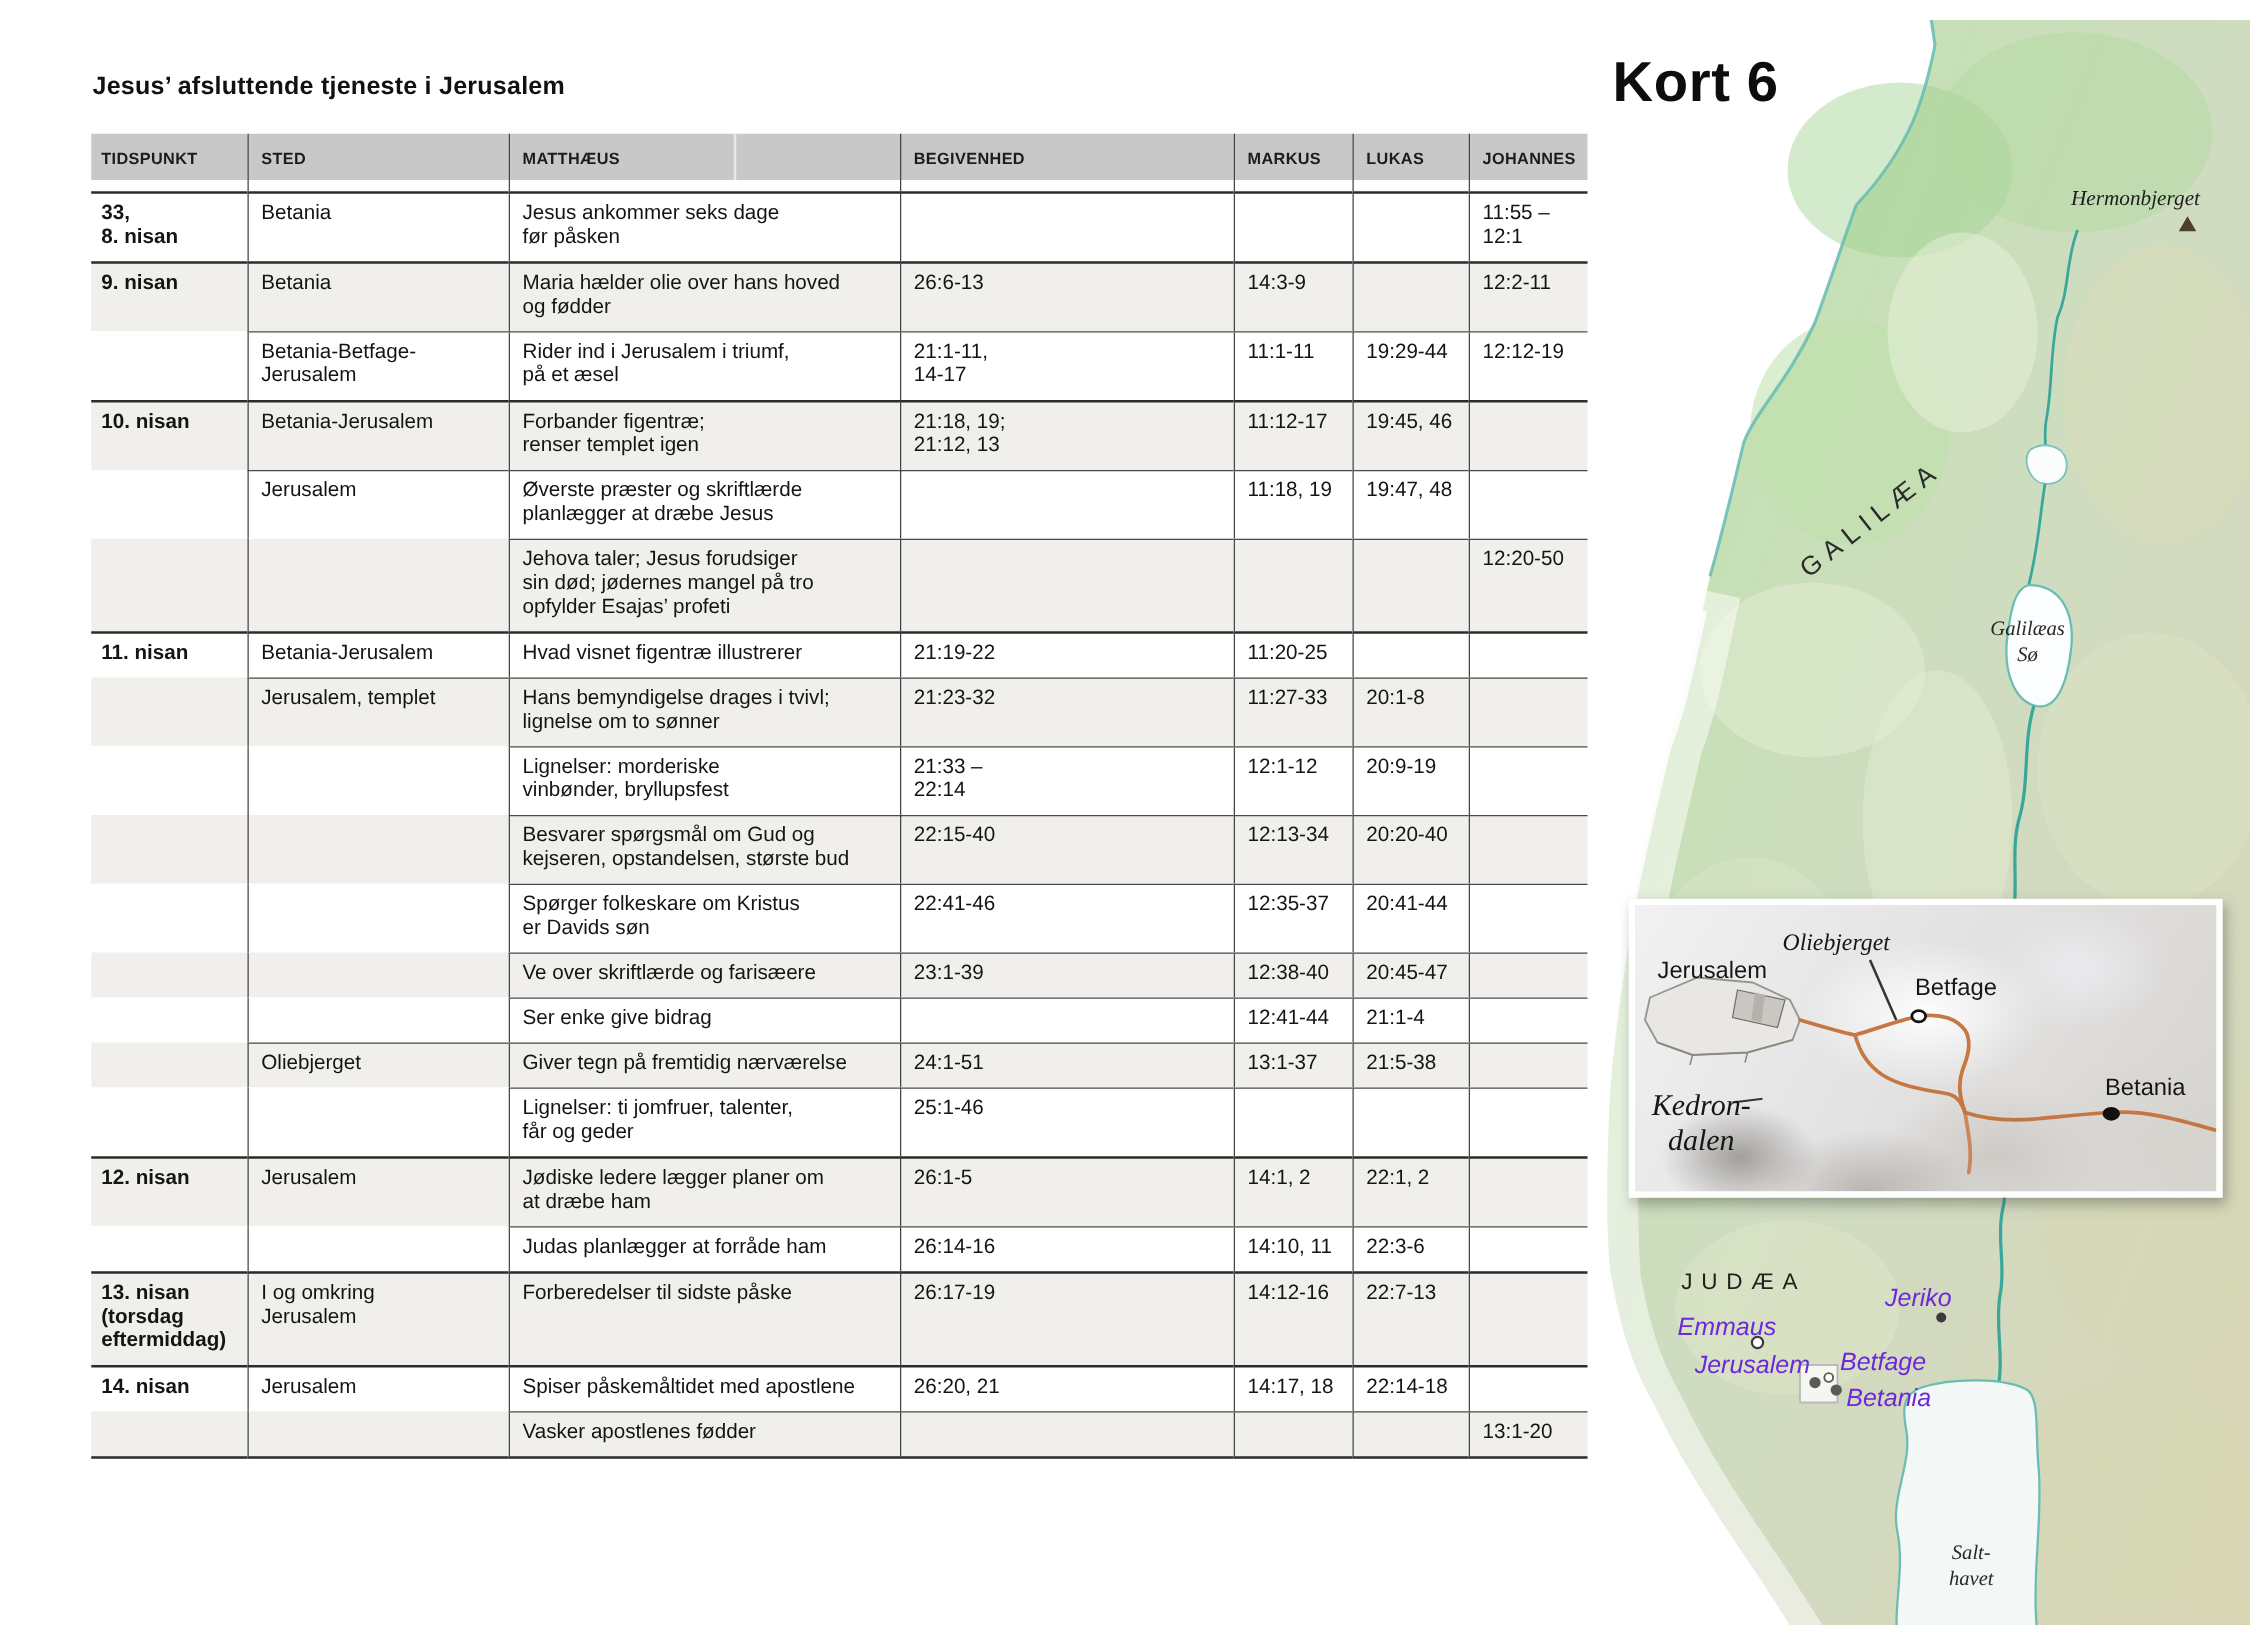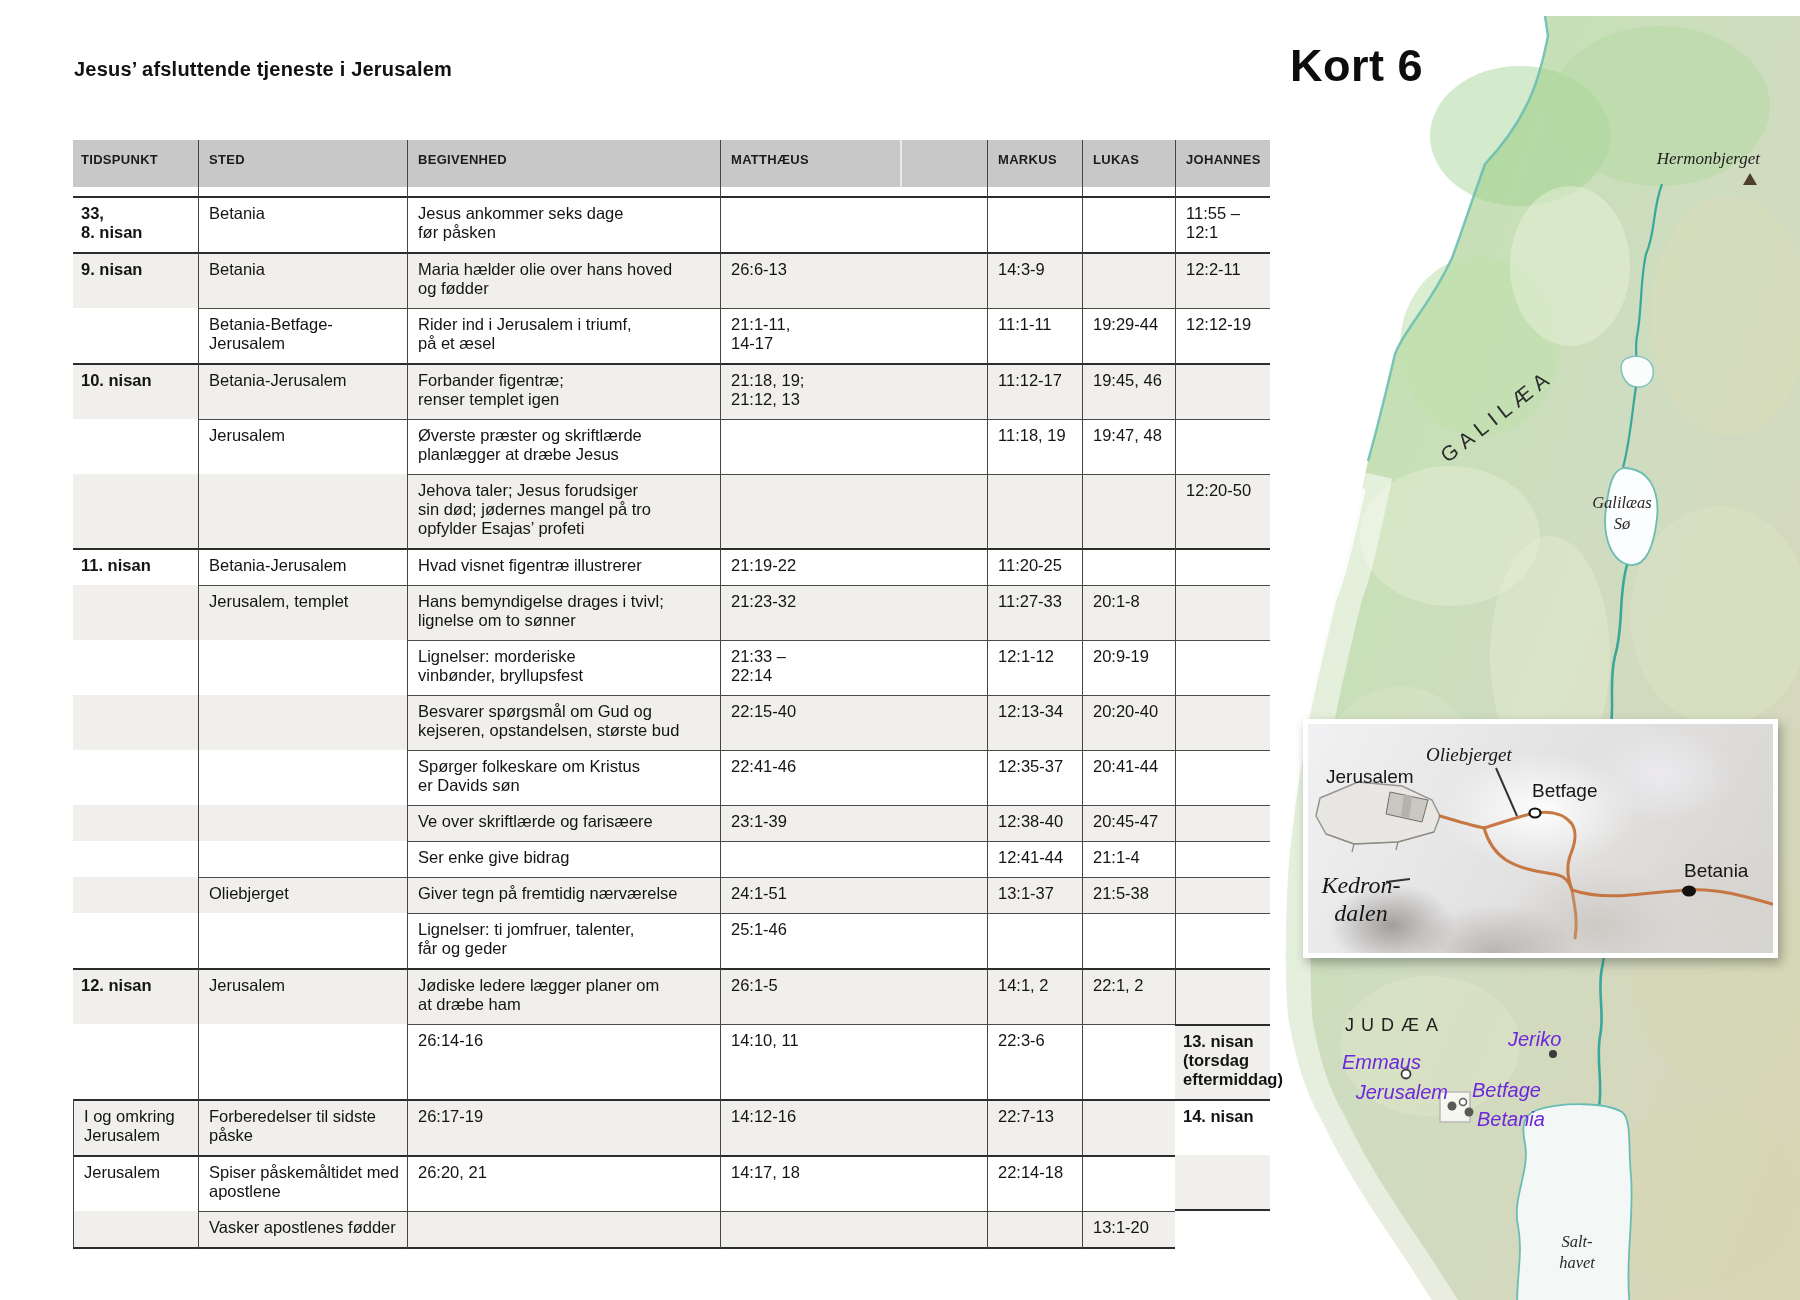--- a/index.html
+++ b/index.html
@@ -18,21 +18,21 @@
     color:#0d0d0d;letter-spacing:.5px;
   }
   
   .tbl{
     position:absolute;left:73px;top:107px;
     display:grid;grid-template-columns:125px 209px 313px 267px 95px 93px 95px;
     z-index:3;
   }
   .hcell{
     background:#c8c8c8;color:#1c1c1c;font-size:13px;font-weight:700;
-    letter-spacing:.3px;padding:12px 4px 20px 10px;position:relative;margin-top:33px;
+    letter-spacing:.3px;padding:12px 4px 10px 10px;position:relative;
   }
   .hcell.c0{padding-left:8px;}
   .hcell.mat::after{ 
     content:"";position:absolute;left:179px;top:0;bottom:0;width:2px;background:#e9e9e9;
   }
   .vb{border-left:1px solid #454545;}
   .gapcell{height:9px;background:#fff;}
   .cell{
     font-size:16.5px;line-height:19px;color:#141414;
     padding:6px 6px 10px 10px;white-space:pre-line;background:#fff;
@@ -185,22 +185,22 @@
 dalen</div>
   </div>
 </div>
 
 <div class="page-title">Jesus’ afsluttende tjeneste i Jerusalem</div>
 <div class="map-title">Kort 6</div>
 
 <div class="tbl" id="tbl">
     <div class="hcell c0">TIDSPUNKT</div>
     <div class="hcell c1 vb">STED</div>
+    <div class="hcell c3 vb mat">MATTHÆUS</div>
     <div class="hcell c2 vb">BEGIVENHED</div>
-    <div class="hcell c3 vb mat">MATTHÆUS</div>
     <div class="hcell c4 vb">MARKUS</div>
     <div class="hcell c5 vb">LUKAS</div>
     <div class="hcell c6 vb">JOHANNES</div>
     <div class="gapcell"></div>
     <div class="gapcell vb"></div>
     <div class="gapcell vb"></div>
     <div class="gapcell vb"></div>
     <div class="gapcell vb"></div>
     <div class="gapcell vb"></div>
     <div class="gapcell vb"></div>
@@ -330,20 +330,21 @@
     <div class="cell c0 shade bt-strong">12. nisan</div>
     <div class="cell c1 vb shade bt-strong">Jerusalem</div>
     <div class="cell c2 vb shade bt-strong">Jødiske ledere lægger planer om
 at dræbe ham</div>
     <div class="cell c3 vb shade bt-strong">26:1-5</div>
     <div class="cell c4 vb shade bt-strong">14:1, 2</div>
     <div class="cell c5 vb shade bt-strong">22:1, 2</div>
     <div class="cell c6 vb shade bt-strong"></div>
     <div class="cell c0"></div>
     <div class="cell c1 vb"></div>
+    <div class="cell c2 vb bt-mid">Judas planlægger at forråde ham</div>
     <div class="cell c3 vb bt-mid">26:14-16</div>
     <div class="cell c4 vb bt-mid">14:10, 11</div>
     <div class="cell c5 vb bt-mid">22:3-6</div>
     <div class="cell c6 vb bt-mid"></div>
     <div class="cell c0 shade bt-strong">13. nisan
 (torsdag
 eftermiddag)</div>
     <div class="cell c1 vb shade bt-strong">I og omkring
 Jerusalem</div>
     <div class="cell c2 vb shade bt-strong">Forberedelser til sidste påske</div>

